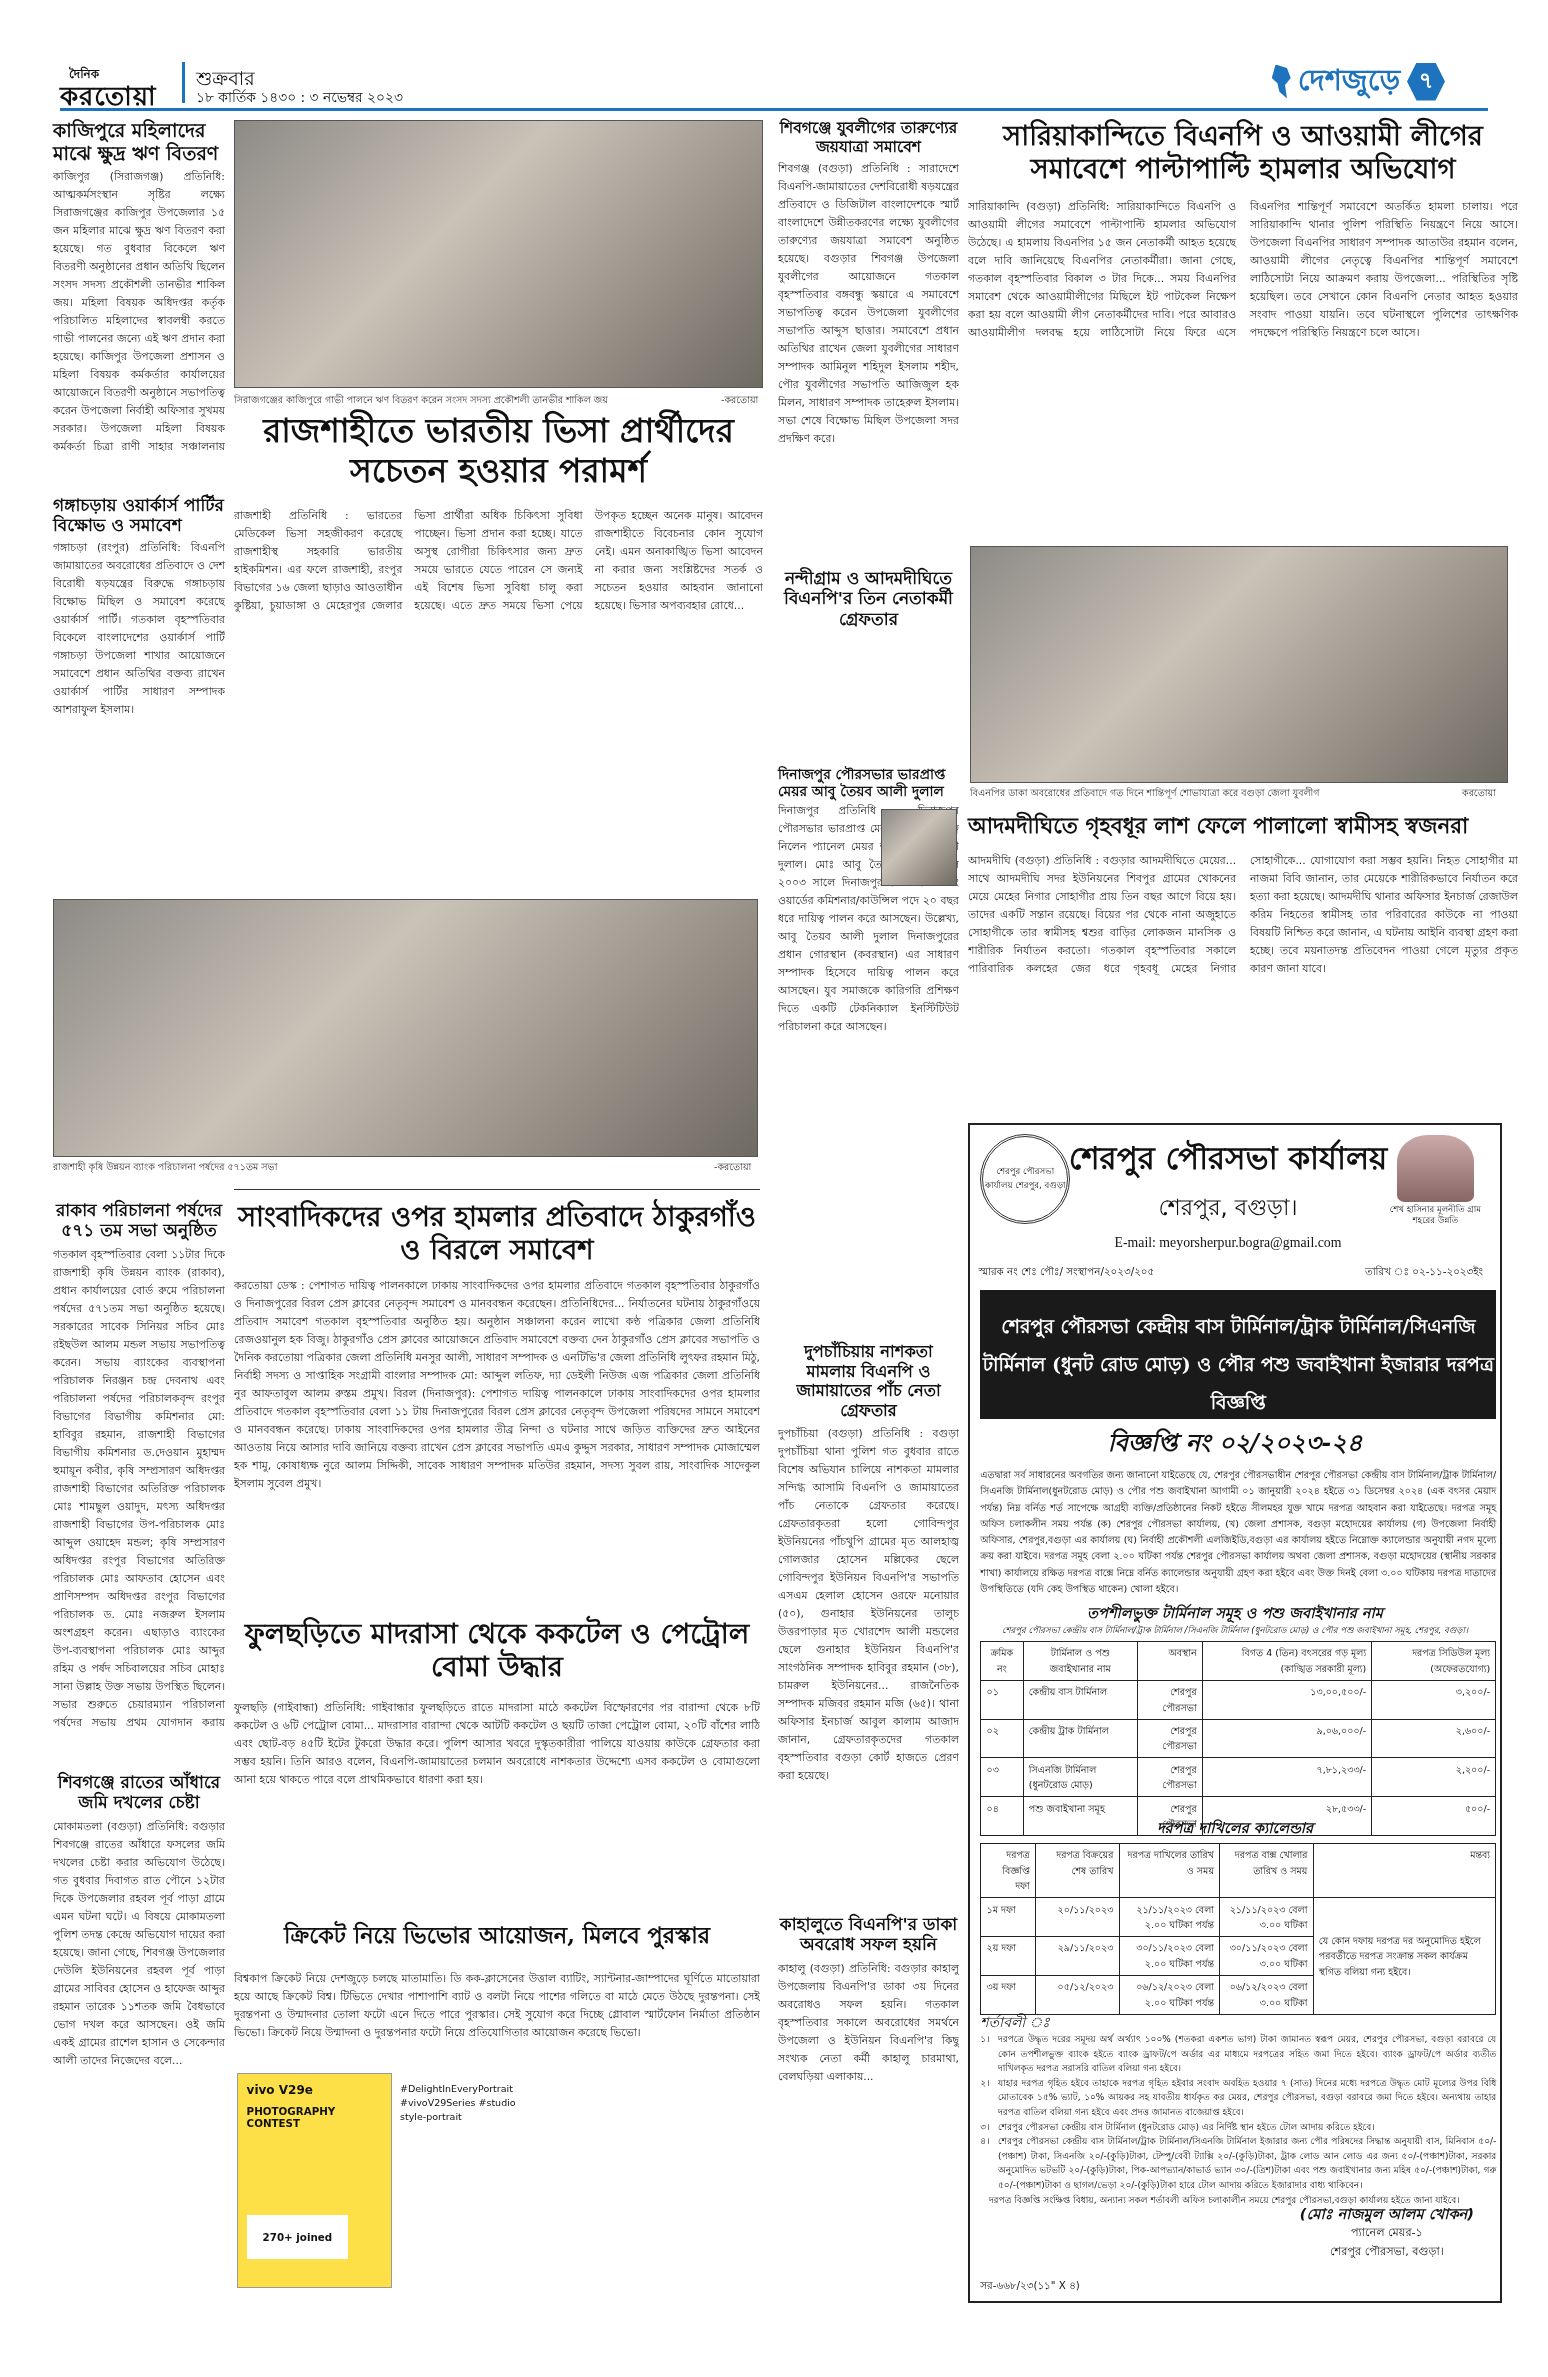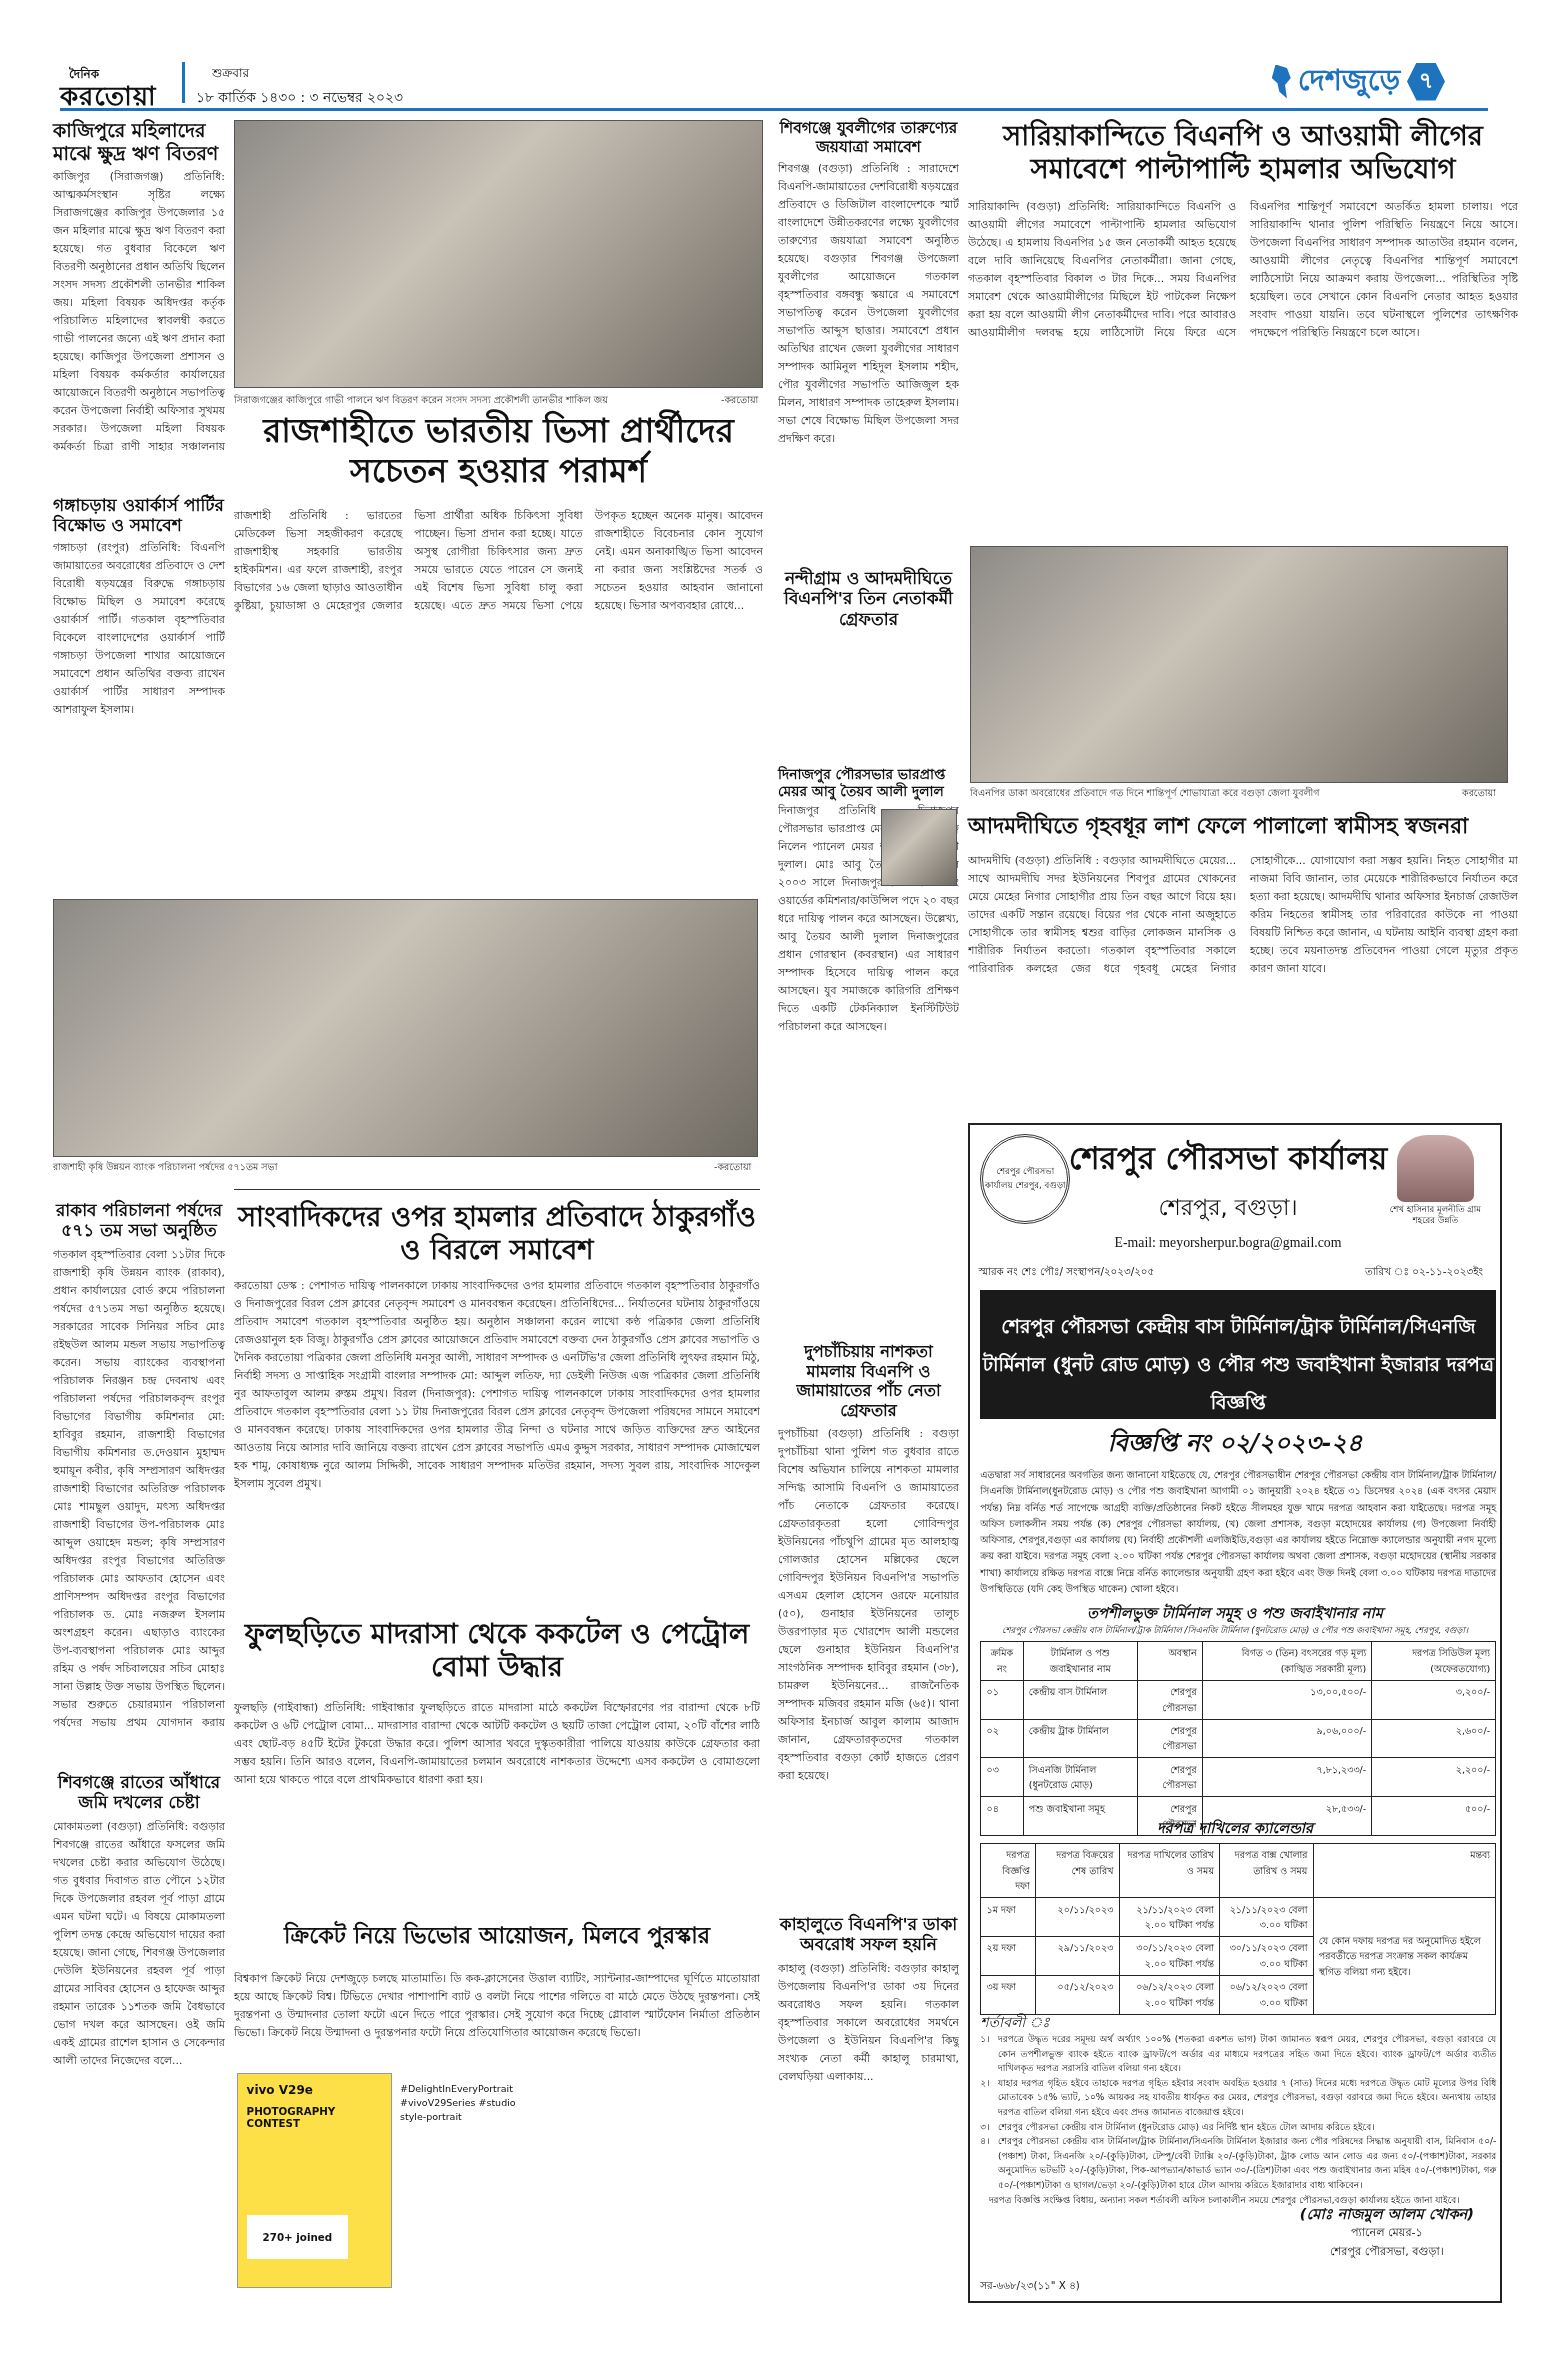--- a/index.html
+++ b/index.html
@@ -1,21 +1,21 @@
 <!DOCTYPE html>
 <html style="font-size:13.8px"><head>
 <meta charset="utf-8">
 <style>
 *{box-sizing:border-box;margin:0;padding:0}
 body{width:1548px;height:2377px;background:#fff;font-family:"DejaVu Sans",sans-serif;color:#111;position:relative;overflow:hidden}
 .abs{position:absolute}
 .logo-small{position:absolute;left:69px;top:65px;font-size:12px;font-weight:bold}
 .logo-big{position:absolute;left:60px;top:76px;font-size:26px;font-weight:900;letter-spacing:0.9px;font-family:"DejaVu Serif",serif}
 .vbar{position:absolute;left:182px;top:62px;width:3.4px;height:41px;background:#1e73be}
-.day{position:absolute;left:212px;top:64px;font-size:12px}
+.day{position:absolute;left:196px;top:64px;font-size:19px}
 .date{position:absolute;left:196px;top:86px;font-size:13.8px}
 .hline{position:absolute;left:60px;top:108px;width:1428px;height:2.6px;background:#1e73be}
 .section{position:absolute;right:103px;top:57px;display:flex;align-items:center;gap:6.9px;color:#1e73be}
 .section .name{font-size:29px;font-weight:900}
 .section .map{width:19px;height:34px;background:#1e73be;clip-path:polygon(20% 0,80% 10%,100% 40%,70% 60%,80% 100%,40% 80%,30% 55%,0 40%)}
 .section .pg{width:38px;height:38px;background:#1e73be;color:#fff;font-size:22.4px;font-weight:900;display:flex;align-items:center;justify-content:center;clip-path:polygon(25% 0,75% 0,100% 50%,75% 100%,25% 100%,0 50%)}
 .hd{font-weight:900;line-height:1.2;font-family:"DejaVu Serif",serif}
 .body{font-size:10.8px;line-height:18px;text-align:justify;color:#222}
 .photo{background:linear-gradient(135deg,#8d8a86,#c9c2b7 40%,#6f6a62);border:0.9px solid #555}
 .caption{font-size:9.5px;color:#333;line-height:12px}
@@ -150,21 +150,21 @@
   <div class="noticeno" style="font-size:24px">বিজ্ঞপ্তি নং ০২/২০২৩-২৪</div>
   <div class="intro" style="width:516px;font-size:9.5px;line-height:16.3px">এতদ্বারা সর্ব সাধারনের অবগতির জন্য জানানো যাইতেছে যে, শেরপুর পৌরসভাধীন শেরপুর পৌরসভা কেন্দ্রীয় বাস টার্মিনাল/ট্রাক টার্মিনাল/সিএনজি টার্মিনাল(ধুনটরোড মোড়) ও পৌর পশু জবাইখানা আগামী ০১ জানুয়ারী ২০২৪ হইতে ৩১ ডিসেম্বর ২০২৪ (এক বৎসর মেয়াদ পর্যন্ত) নিম্ন বর্নিত শর্ত সাপেক্ষে আগ্রহী ব্যক্তি/প্রতিষ্ঠানের নিকট হইতে সীলমহর যুক্ত খামে দরপত্র আহবান করা যাইতেছে। দরপত্র সমূহ অফিস চলাকলীন সময় পর্যন্ত (ক) শেরপুর পৌরসভা কার্যালয়, (খ) জেলা প্রশাসক, বগুড়া মহোদয়ের কার্যালয় (গ) উপজেলা নির্বাহী অফিসার, শেরপুর,বগুড়া এর কার্যালয় (ঘ) নির্বাহী প্রকৌশলী এলজিইডি,বগুড়া এর কার্যালয় হইতে নিম্নোক্ত ক্যালেন্ডার অনুযায়ী নগদ মূল্যে ক্রয় করা যাইবে। দরপত্র সমূহ বেলা ২.০০ ঘটিকা পর্যন্ত শেরপুর পৌরসভা কার্যালয় অথবা জেলা প্রশাসক, বগুড়া মহোদয়ের (স্থানীয় সরকার শাখা) কার্যালয়ে রক্ষিত দরপত্র বাক্সে নিম্নে বর্নিত ক্যালেন্ডার অনুযায়ী গ্রহণ করা হইবে এবং উক্ত দিনই বেলা ৩.০০ ঘটিকায় দরপত্র দাতাদের উপস্থিতিতে (যদি কেহ উপস্থিত থাকেন) খোলা হইবে।</div>
   <div class="tblhead" style="top:477px">তপশীলভুক্ত টার্মিনাল সমূহ ও পশু জবাইখানার নাম</div>
   <div class="tblsub" style="top:499px;font-size:8.6px">শেরপুর পৌরসভা কেন্দ্রীয় বাস টার্মিনাল/ট্রাক টার্মিনাল /সিএনজি টার্মিনাল (ধুনটরোড মোড়) ও পৌর পশু জবাইখানা সমূহ, শেরপুর, বগুড়া।</div>
   <table class="t1" style="width:516px;top:516px;font-size:9.5px">
     <thead>
         <tr id="t1h">
           <th>ক্রমিক নং</th>
           <th>টার্মিনাল ও পশু জবাইখানার নাম</th>
           <th class="c">অবস্থান</th>
-          <th class="c">বিগত ৩ (তিন) বৎসরের গড় মূল্য (কাঙ্খিত সরকারী মূল্য)</th>
+          <th class="c">বিগত 4 (তিন) বৎসরের গড় মূল্য (কাঙ্খিত সরকারী মূল্য)</th>
           <th class="c">দরপত্র সিডিউল মূল্য (অফেরতযোগ্য)</th>
         </tr>
       </thead>
     <tbody id="t1b">
         <tr>
           <td>০১</td>
           <td>কেন্দ্রীয় বাস টার্মিনাল</td>
           <td class="c">শেরপুর পৌরসভা</td>
           <td class="r">১৩,০০,৫০০/-</td>
           <td class="r">৩,২০০/-</td>

